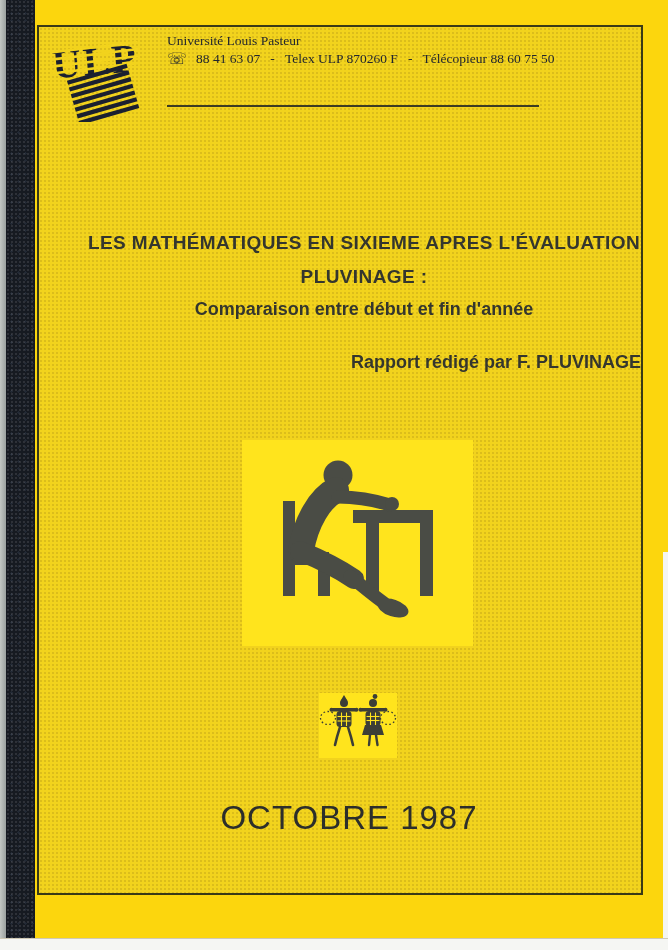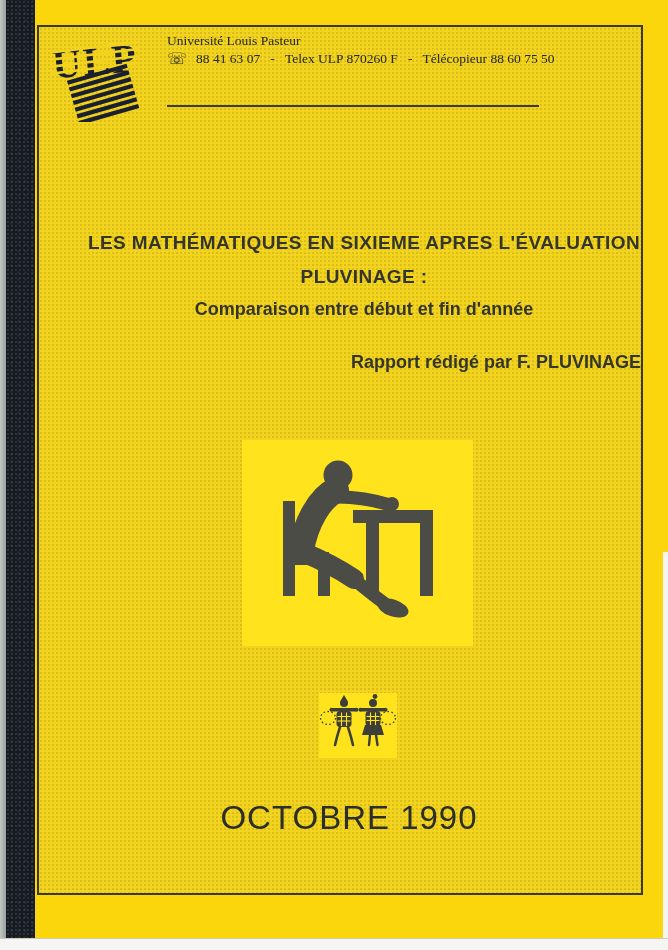--- a/index.html
+++ b/index.html
@@ -225,19 +225,19 @@
           </g>
           <polygon points="46,32 62,32 65,42 43,42" fill="#3c3e37"></polygon>
           <g stroke="#3c3e37" stroke-width="2.4" fill="none" stroke-linecap="round">
             <path d="M51,42 L50,52"></path>
             <path d="M57,42 L58.5,52"></path>
           </g>
         </g>
       </svg>
     </div>
 
-    <div class="date-line">OCTOBRE 1990</div>
+    <div class="date-line">OCTOBRE 1987</div>
 
   </div>
 
   <div class="bottom-strip"></div>
 
 </div>
 
 </body></html>

